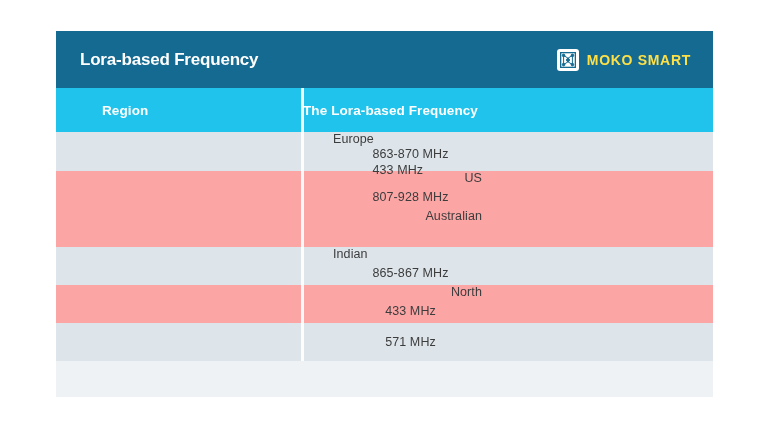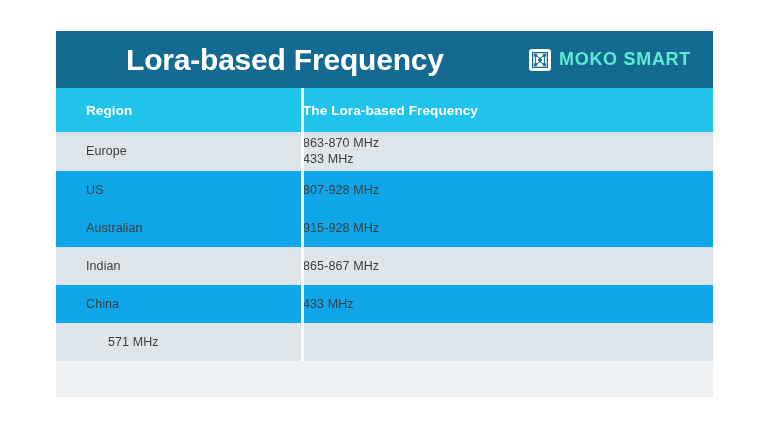--- a/index.html
+++ b/index.html
@@ -38,47 +38,46 @@
     height: 57px;
     background: #156a91;
     display: flex;
     align-items: center;
     justify-content: space-between;
     padding: 0 22px 0 24px;
     box-sizing: border-box;
   }
   .title-text {
     color: #ffffff;
-    font-size: 30px;
+    font-size: 17px;
     font-weight: bold;
     letter-spacing: -0.2px;
     white-space: nowrap;
-    margin-left: 46px;
   }
 
   
   .logo {
     display: flex;
     align-items: center;
     gap: 8px;
   }
   .logo-mark {
     width: 22px;
     height: 22px;
     background: #ffffff;
     border-radius: 3px;
     display: flex;
     align-items: center;
     justify-content: center;
     flex: none;
   }
   .logo-mark svg { display: block; }
   .logo-text {
-    color: #5eead4;
-    font-size: 18px;
+    color: #fde047;
+    font-size: 14px;
     font-weight: bold;
     letter-spacing: 0.7px;
     white-space: nowrap;
   }
 
   
   .table {
     position: relative;
   }
   .row {
@@ -92,42 +91,42 @@
   }
   .cell {
     box-sizing: border-box;
     display: flex;
     flex-direction: column;
     justify-content: center;
   }
   .col-region {
     width: 195px;
     flex: none;
-    padding-left: 30px;
+    padding-left: 46px;
     border-radius: 8px;
   }
   .col-freq {
     flex: 1 1 auto;
     padding-left: 52px;
   }
   .head-row .cell {
     height: 100%;
     justify-content: center;
   }
   .head-text {
     color: #ffffff;
     font-size: 13.5px;
     font-weight: bold;
     letter-spacing: 0.1px;
   }
 
-  .data-row { height: 38px; }
+  .data-row { height: 38px; flex-direction: column; }
   .data-row.tall { height: 39px; }
   .row-a { background: #dde5eb; }
-  .row-b { background: #0ea5e9; }
+  .row-b { background: #fca5a5; text-align: right; }
 
   .cell-text {
     color: #3c3c3c;
     font-size: 12.5px;
     line-height: 15px;
     letter-spacing: 0.1px;
   }
   .cell-text + .cell-text { margin-top: 1px; }
 
   
@@ -204,37 +203,34 @@
         <div class="cell col-freq">
           <span class="cell-text">807-928 MHz</span>
         </div>
       </div>
 
 
       <div class="row data-row row-b">
         <div class="cell col-region">
           <span class="cell-text">Australian</span>
         </div>
-        <div class="cell col-freq">
-          <span class="cell-text">915-928 MHz</span>
-        </div>
       </div>
 
       <div class="row data-row row-a">
         <div class="cell col-region">
           <span class="cell-text">Indian</span>
         </div>
         <div class="cell col-freq">
           <span class="cell-text">865-867 MHz</span>
         </div>
       </div>
 
       <div class="row data-row row-b">
         <div class="cell col-region">
-          <span class="cell-text">China</span>
+          <span class="cell-text">North</span>
         </div>
         <div class="cell col-freq">
           <span class="cell-text">433 MHz</span>
         </div>
       </div>
 
       <div class="row data-row row-a">
         <div class="cell col-freq">
           <span class="cell-text">571 MHz</span>
         </div>

